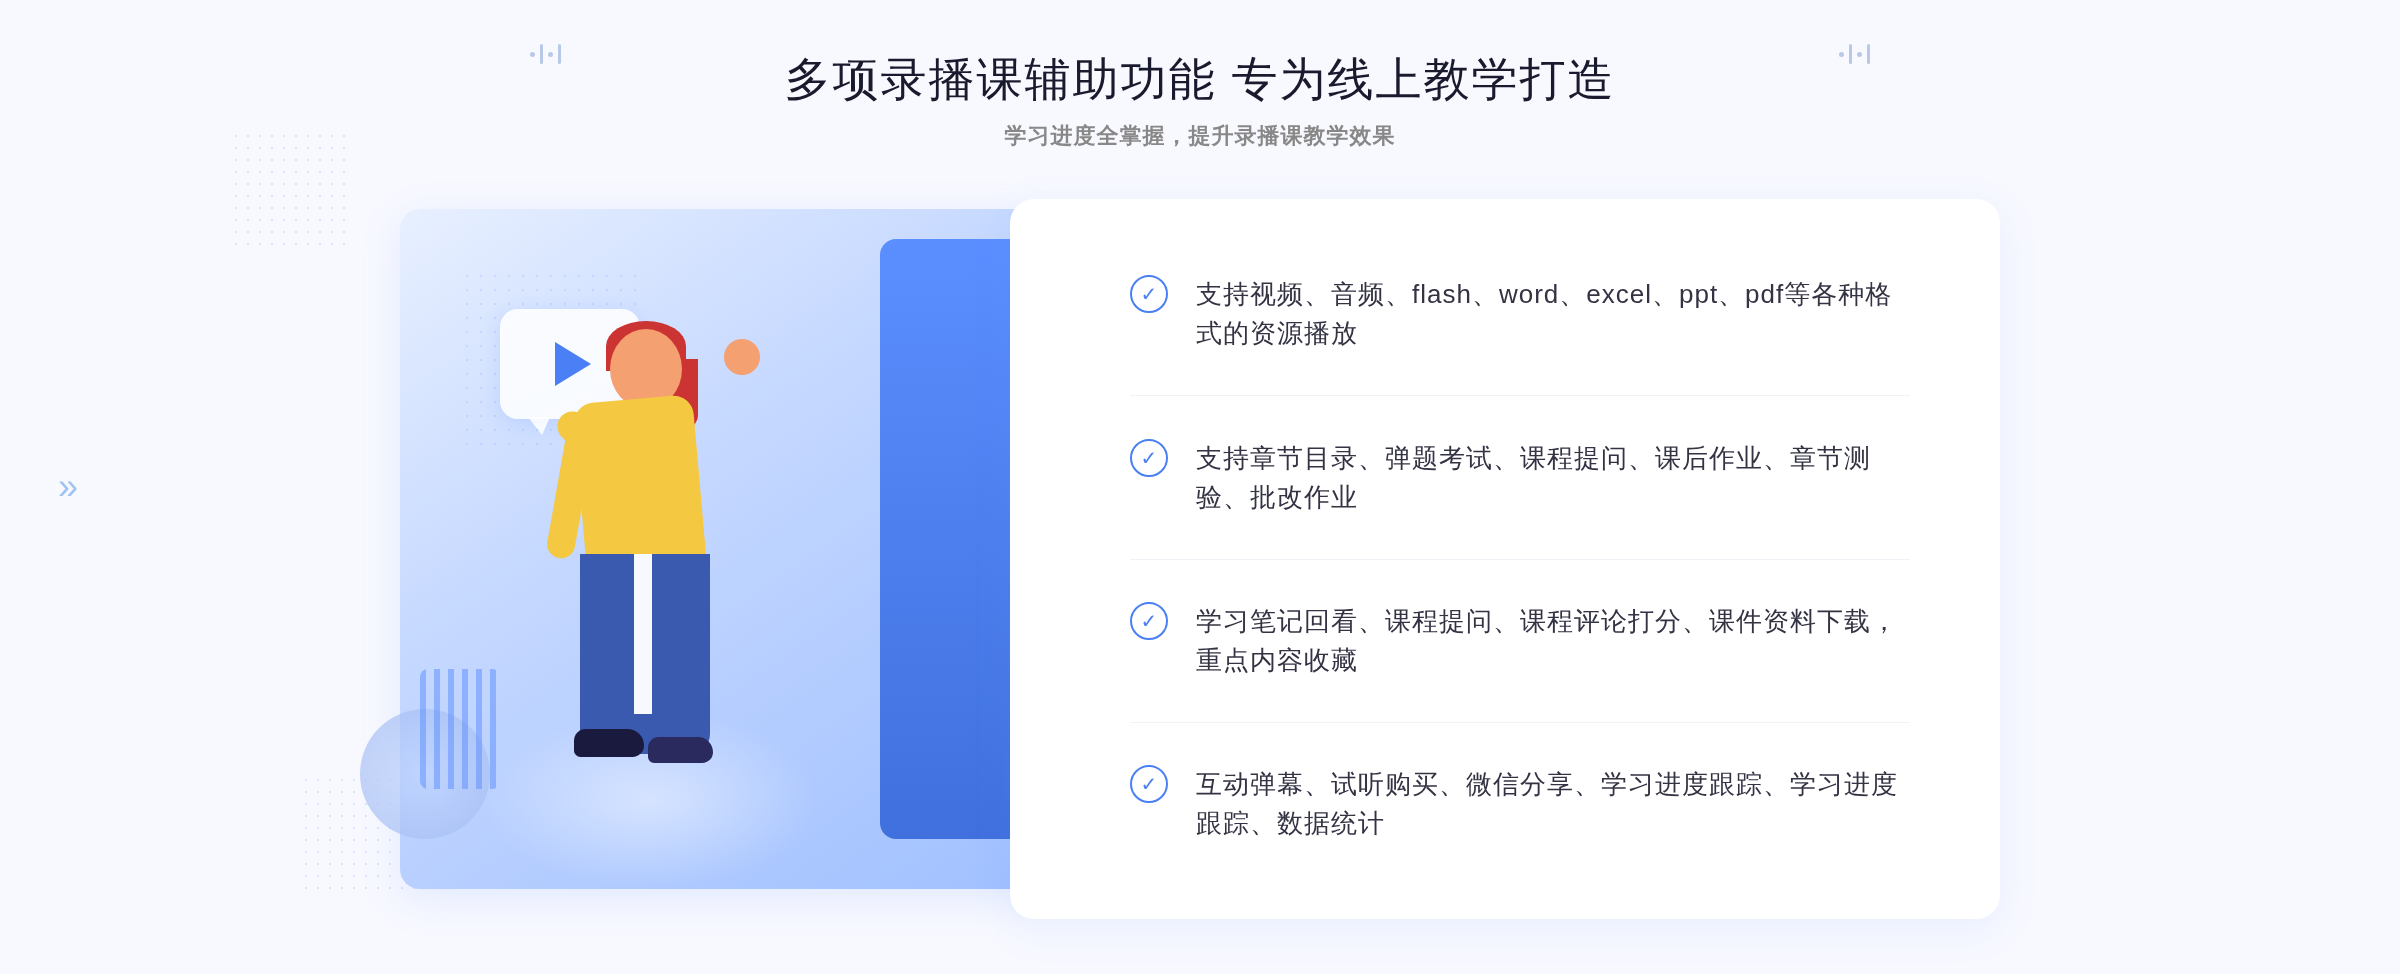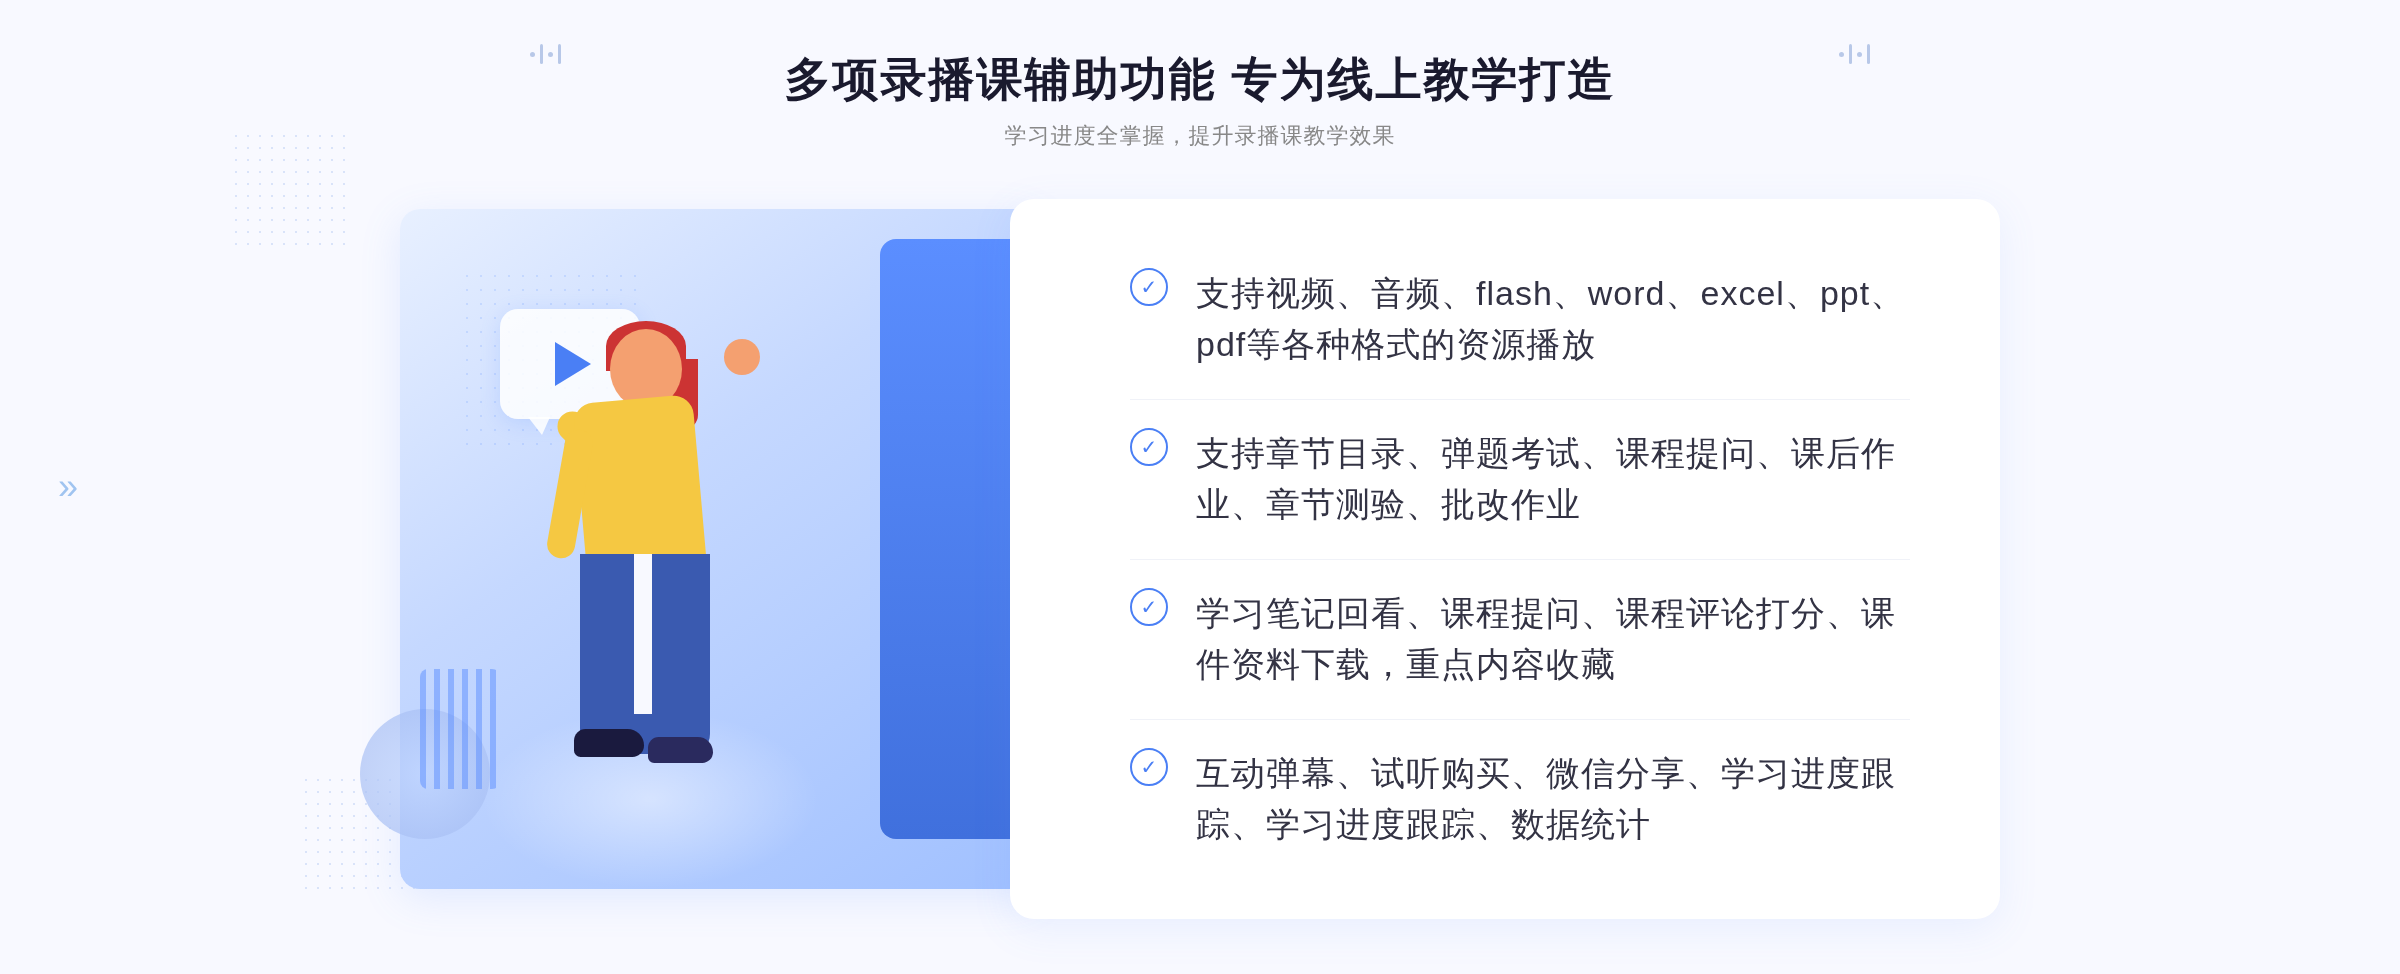--- a/index.html
+++ b/index.html
@@ -61,31 +61,31 @@
     
     .header-section {
       text-align: center;
       padding-top: 52px;
       margin-bottom: 48px;
       position: relative;
     }
 
     .header-title {
       font-size: 46px;
-      font-weight: 700;
+      font-weight: 400;
       color: #1a1a2e;
       letter-spacing: 2px;
       line-height: 1.2;
     }
 
     .header-subtitle {
       font-size: 22px;
       color: #888;
       margin-top: 14px;
-      font-weight: 400;
+      font-weight: 700;
       letter-spacing: 1px;
     }
 
     
     .main-content {
       display: flex;
       width: 1600px;
       height: 720px;
       position: relative;
     }
@@ -367,21 +367,21 @@
       flex-shrink: 0;
     }
 
     .feature-check-mark {
       color: #4a7ff5;
       font-size: 20px;
       line-height: 1;
     }
 
     .feature-text {
-      font-size: 34px;
+      font-size: 26px;
       color: #333344;
       line-height: 1.5;
       letter-spacing: 1px;
     }
 
     
     .feature-divider {
       height: 1px;
       background: #f0f2f8;
       margin: 0 0;

